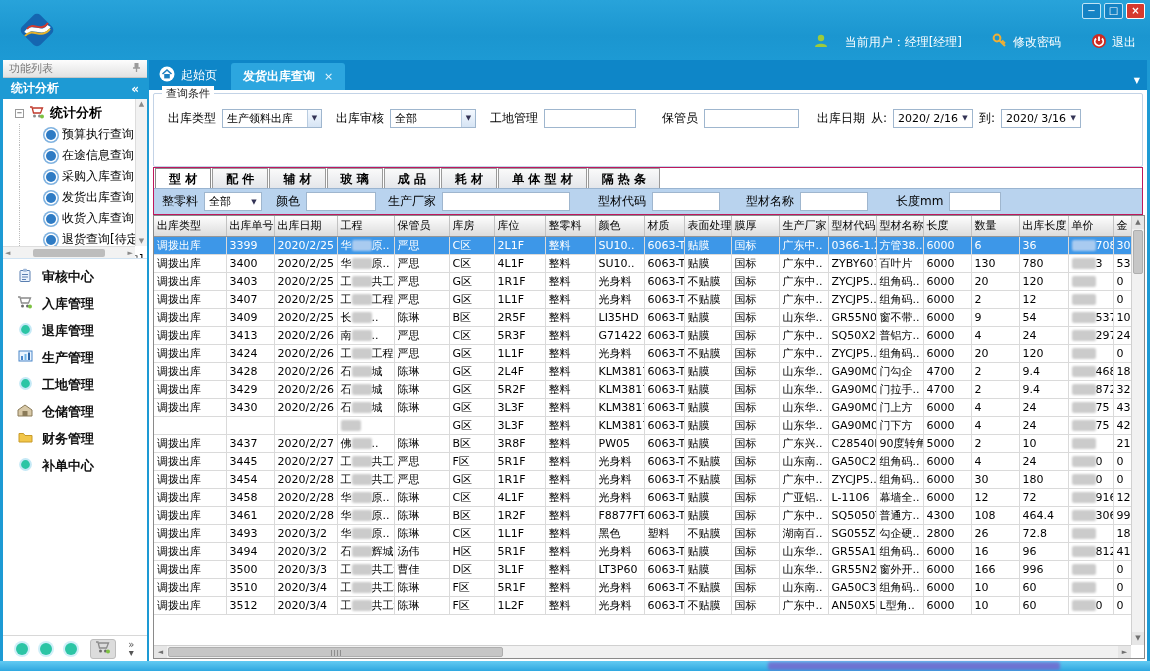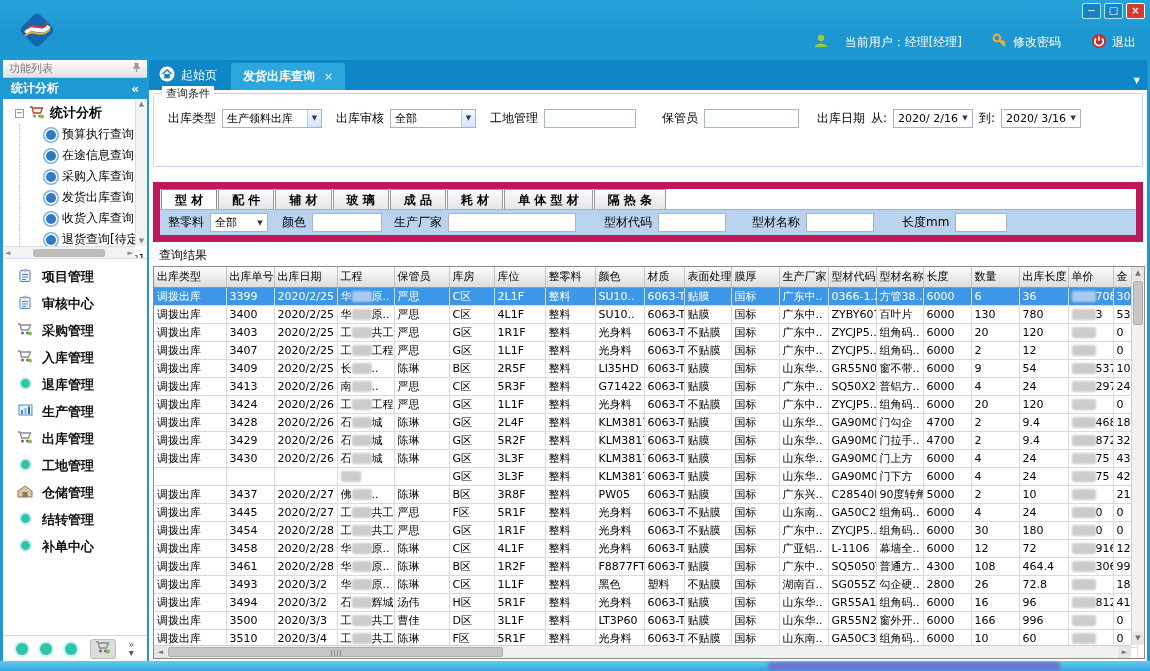--- a/index.html
+++ b/index.html
@@ -56,21 +56,21 @@
   .combo{height:19px;border:1px solid #9FB6CE;background:#fff;display:inline-flex;align-items:center;font-size:11px;}
   .combo .cv{padding:0 2px 0 4px;overflow:hidden;white-space:nowrap;}
   .combo .ca{margin-left:auto;flex:0 0 14px;height:100%;background:linear-gradient(#F4F9FF,#D6E4F4);border-left:1px solid #B9CCE0;color:#335;font-size:7px;display:flex;align-items:center;justify-content:center;}
   .radio{display:inline-block;width:11px;height:11px;border-radius:50%;border:1px solid #7A9CC0;background:#fff;position:relative;vertical-align:-2px;}
   .radio.checked::after{content:"";position:absolute;left:2.5px;top:2.5px;width:4px;height:4px;border-radius:50%;background:#2E7BC4;}
   .btn-col{position:absolute;right:168px;top:8px;display:flex;flex-direction:column;gap:7px;}
   .push-btn{display:flex;align-items:center;gap:7px;width:84px;height:24px;padding:0 8px;background:linear-gradient(#FEFEFE,#E9EDF2);border:1px solid #8AA4C0;border-radius:2px;font-size:12px;}
   .push-btn.search{justify-content:center;letter-spacing:4px;}
   .green-card{width:14px;height:9px;background:#3FA03F;border:1px solid #2A7A2A;border-radius:1px;box-shadow:inset 0 2px 0 #7FCF7F;}
 
-  .mat-block{margin:15px 4px 0 4px;border:7px solid #be185d;flex:0 0 48px;}
+  .mat-block{margin:0 4px 0 4px;border:1px solid #be185d;flex:0 0 48px;}
   .mat-tabs{display:flex;height:21px;background:#fff;border-bottom:1px solid #9AB4D0;padding-left:1px;}
   .mat-tab{padding:2px 13px;font-size:12px;font-weight:bold;background:linear-gradient(#FAFAFA,#E4E6EA);border:1px solid #9A9A9A;border-bottom:none;margin-right:1px;white-space:nowrap;}
   .mat-tab.active{background:#fff;position:relative;top:0;border-color:#8a8a8a;}
   .mat-filter{height:25px;background:#B9D3EE;display:flex;align-items:center;gap:6px;font-size:12px;padding:0 8px;white-space:nowrap;}
 
   .results-label{font-size:12px;margin:5px 0 2px 10px;flex:0 0 16px;}
   .table-wrap{position:relative;flex:1;margin:0 2px 2px 4px;border:1px solid #8A8A8A;overflow:hidden;background:#fff;}
   table.grid{border-collapse:collapse;table-layout:fixed;width:983px;}
   table.grid th{background:linear-gradient(#FDFDFD,#DCDCDC);border-right:1px solid #C2C2C2;border-bottom:1px solid #979797;font-size:11px;font-weight:normal;color:#000;padding:2px 3px;height:20px;text-align:left;white-space:nowrap;overflow:hidden;}
   table.grid td{font-size:11px;padding:1px 3px;height:18px;line-height:15px;border-right:1px solid #DADADA;border-bottom:1px solid #DADADA;white-space:nowrap;overflow:hidden;color:#000;}
@@ -207,38 +207,21 @@
             <span>►</span>
           </div>
       </div>
       <div class="menu-list">
           <div class="menu-item">
             <span class="mi"><svg width="14" height="14" viewBox="0 0 14 14">
                 <rect x="2" y="2.5" width="10" height="11" rx="1" fill="#EAF2FC" stroke="#5A7FB0"></rect>
                 <rect x="5" y="0.8" width="4" height="3" rx="1" fill="#9FB8D8"></rect>
                 <path d="M4 6.5 H10 M4 9 H10 M4 11.5 H8" stroke="#5A7FB0" stroke-width="1"></path>
               </svg></span>
-            <span>项目管理</span>
-          </div>
-          <div class="menu-item">
-            <span class="mi"><svg width="14" height="14" viewBox="0 0 14 14">
-                <rect x="2" y="2.5" width="10" height="11" rx="1" fill="#EAF2FC" stroke="#5A7FB0"></rect>
-                <rect x="5" y="0.8" width="4" height="3" rx="1" fill="#9FB8D8"></rect>
-                <path d="M4 6.5 H10 M4 9 H10 M4 11.5 H8" stroke="#5A7FB0" stroke-width="1"></path>
-              </svg></span>
             <span>审核中心</span>
-          </div>
-          <div class="menu-item">
-            <span class="mi"><svg width="16" height="14" viewBox="0 0 16 14">
-                <path d="M1 2 H3 L4.5 8 H11.5 L13.5 3 H4" fill="none" stroke="#8A8A8A" stroke-width="1.3"></path>
-                <circle cx="5.5" cy="11" r="1.5" fill="#6A6A6A"></circle>
-                <circle cx="10.5" cy="11" r="1.5" fill="#6A6A6A"></circle>
-                <circle cx="13" cy="11.5" r="2" fill="#7DC242"></circle>
-              </svg></span>
-            <span>采购管理</span>
           </div>
           <div class="menu-item">
             <span class="mi"><svg width="16" height="14" viewBox="0 0 16 14">
                 <path d="M1 2 H3 L4.5 8 H11.5 L13.5 3 H4" fill="none" stroke="#8A8A8A" stroke-width="1.3"></path>
                 <circle cx="5.5" cy="11" r="1.5" fill="#6A6A6A"></circle>
                 <circle cx="10.5" cy="11" r="1.5" fill="#6A6A6A"></circle>
                 <circle cx="13" cy="11.5" r="2" fill="#7DC242"></circle>
               </svg></span>
             <span>入库管理</span>
           </div>
@@ -251,46 +234,37 @@
           <div class="menu-item">
             <span class="mi"><svg width="15" height="14" viewBox="0 0 15 14">
                 <rect x="1" y="2" width="13" height="10" fill="#EAF4FF" stroke="#4A86C8"></rect>
                 <rect x="3" y="7" width="2" height="4" fill="#4A86C8"></rect>
                 <rect x="6.5" y="5" width="2" height="6" fill="#6FB3E8"></rect>
                 <rect x="10" y="3.5" width="2" height="7.5" fill="#2E66A8"></rect>
               </svg></span>
             <span>生产管理</span>
           </div>
           <div class="menu-item">
-            <span class="mi"><svg width="16" height="14" viewBox="0 0 16 14">
-                <path d="M1 2 H3 L4.5 8 H11.5 L13.5 3 H4" fill="none" stroke="#8A8A8A" stroke-width="1.3"></path>
-                <circle cx="5.5" cy="11" r="1.5" fill="#6A6A6A"></circle>
-                <circle cx="10.5" cy="11" r="1.5" fill="#6A6A6A"></circle>
-                <circle cx="13" cy="11.5" r="2" fill="#7DC242"></circle>
-              </svg></span>
-            <span>出库管理</span>
-          </div>
-          <div class="menu-item">
             <span class="mi"><svg width="15" height="15" viewBox="0 0 15 15">
                 <circle cx="7.5" cy="7.5" r="5.4" fill="#2CC5A5" stroke="#C5E9F6" stroke-width="2"></circle>
               </svg></span>
             <span>工地管理</span>
           </div>
           <div class="menu-item">
             <span class="mi"><svg width="16" height="13" viewBox="0 0 16 13">
                 <path d="M1 6 L8 1 L15 6 V12 H1 Z" fill="#D8C9A8" stroke="#8A7A58"></path>
                 <rect x="5.5" y="7" width="5" height="5" fill="#8A7A58"></rect>
               </svg></span>
             <span>仓储管理</span>
           </div>
           <div class="menu-item">
-            <span class="mi"><svg width="15" height="15" viewBox="0 0 15 15">
-                <circle cx="7.5" cy="7.5" r="5.4" fill="#2CC5A5" stroke="#C5E9F6" stroke-width="2"></circle>
+            <span class="mi"><svg width="15" height="12" viewBox="0 0 15 12">
+                <path d="M1 2.5 H5.5 L7 4.5 H14 V11 H1 Z" fill="#F2C649" stroke="#C89A28"></path>
               </svg></span>
-            <span>结转管理</span>
+            <span>财务管理</span>
           </div>
           <div class="menu-item">
             <span class="mi"><svg width="15" height="15" viewBox="0 0 15 15">
                 <circle cx="7.5" cy="7.5" r="5.4" fill="#2CC5A5" stroke="#C5E9F6" stroke-width="2"></circle>
               </svg></span>
             <span>补单中心</span>
           </div>
         </div>
       <div class="sidebar-bottom">
         <span class="dock-dot"></span>
@@ -382,21 +356,20 @@
           <input class="tbx" style="width: 128px;">
           <label style="margin-left:22px">型材代码</label>
           <input class="tbx" style="width: 68px;">
           <label style="margin-left:20px">型材名称</label>
           <input class="tbx" style="width: 68px;">
           <label style="margin-left:22px">长度mm</label>
           <input class="tbx" style="width: 52px;">
         </div>
       </div>
 
-      <div class="results-label">查询结果</div>
 
       <div class="table-wrap">
         <table class="grid">
             <colgroup>
               <col style="width: 72px;">
               <col style="width: 48px;">
               <col style="width: 63px;">
               <col style="width: 57px;">
               <col style="width: 55px;">
               <col style="width: 45px;">

